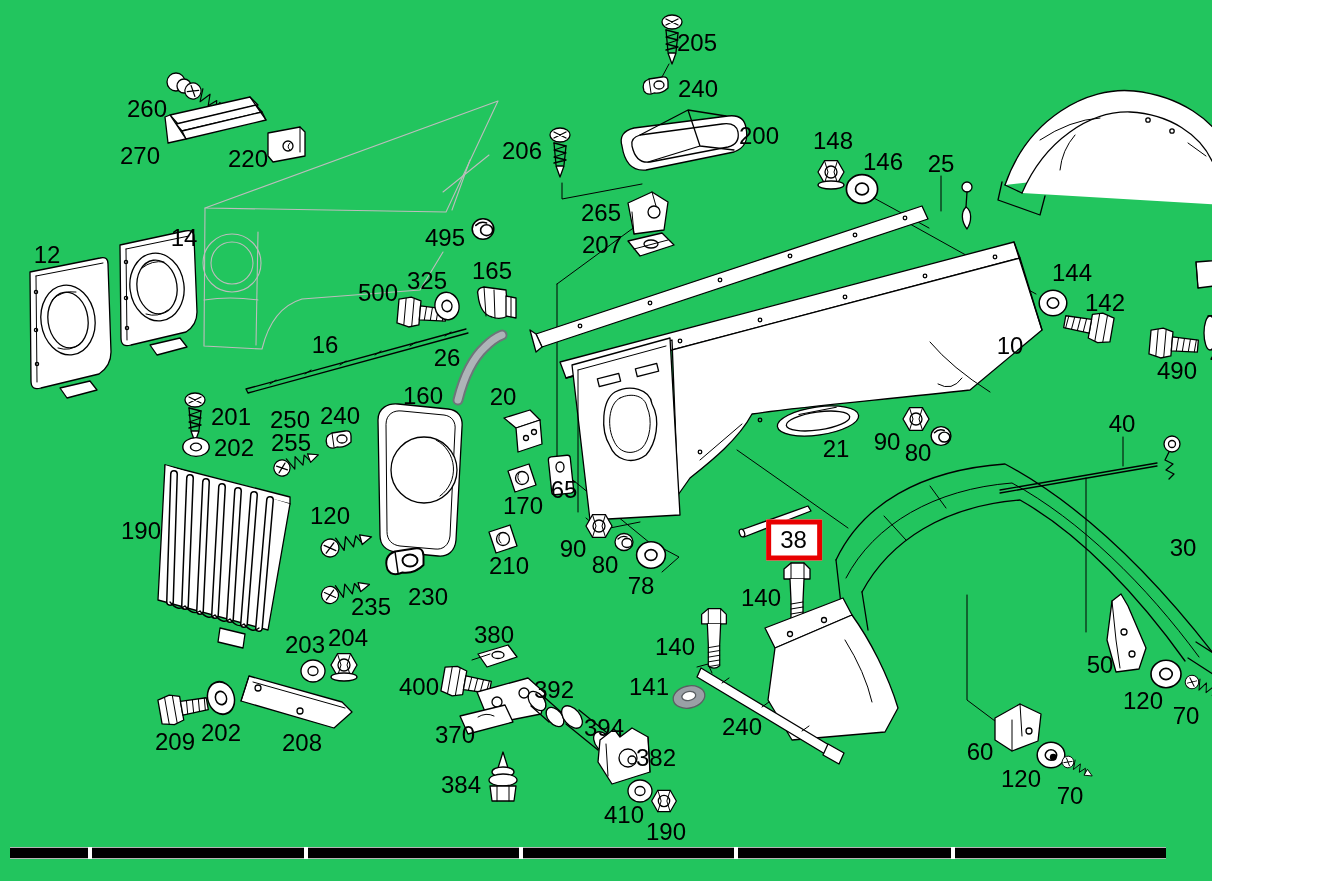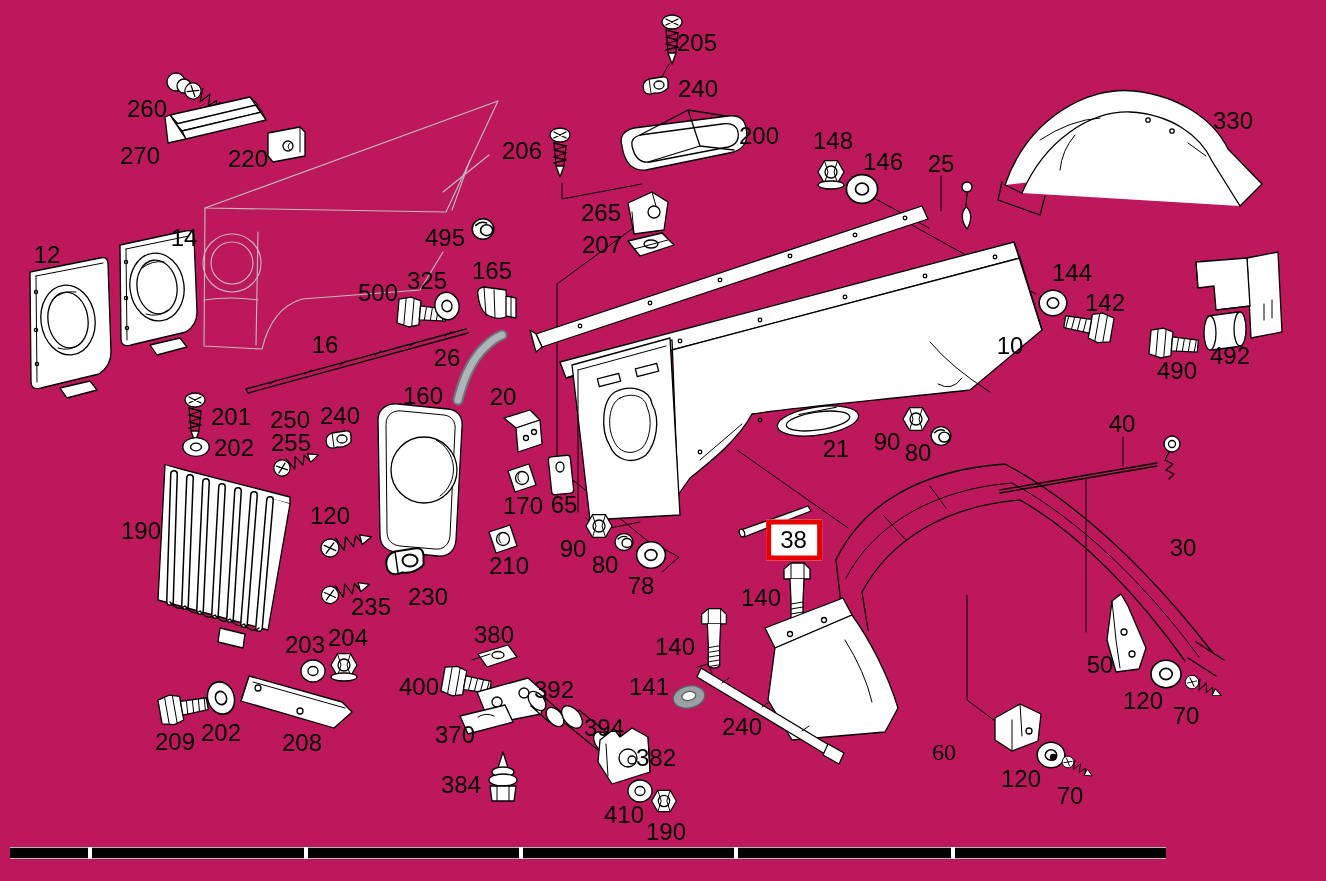--- a/index.html
+++ b/index.html
@@ -1,16 +1,16 @@
 <!DOCTYPE html>
 <html><head>
 <meta charset="utf-8">
 <style>
   html,body{margin:0;padding:0;background:#fff;}
-  #stage{position:relative;width:1326px;height:881px;background:#be185d;overflow:hidden;
+  #stage{position:relative;width:1212px;height:881px;background:#22c55e;overflow:hidden;
          font-family:"Liberation Sans","DejaVu Sans",sans-serif;}
   #artwork{position:absolute;left:0;top:0;}
   #labels{position:absolute;left:0;top:0;width:100%;height:100%;}
   .part-label{position:absolute;transform:translate(-50%,-50%);font-size:24px;color:#000;
               line-height:1;white-space:nowrap;cursor:default;}
   .part-label.hl{border:5px solid #e80000;padding:3px 10px 4px 9px;background:#fff;}
   #scale-bar{position:absolute;background:#000;border-top:1px solid #b5b5b5;border-bottom:1px solid #b5b5b5;}
   .bar-gap{position:absolute;top:-1px;bottom:-1px;width:4px;background:#fff;}
   svg{stroke:#000;stroke-width:1.3;fill:none;stroke-linecap:round;stroke-linejoin:round;}
   .ghost{stroke:#bdbdbd;stroke-width:1.1;}
@@ -510,21 +510,21 @@
       <div class="part-label" style="left: 234px; top: 448px;">202</div>
       <div class="part-label" style="left: 290px; top: 420px;">250</div>
       <div class="part-label" style="left: 291px; top: 443px;">255</div>
       <div class="part-label" style="left: 340px; top: 416px;">240</div>
       <div class="part-label" style="left: 836px; top: 449px;">21</div>
       <div class="part-label" style="left: 887px; top: 442px;">90</div>
       <div class="part-label" style="left: 918px; top: 453px;">80</div>
       <div class="part-label" style="left: 1122px; top: 424px;">40</div>
       <div class="part-label" style="left: 141px; top: 531px;">190</div>
       <div class="part-label" style="left: 523px; top: 506px;">170</div>
-      <div class="part-label" style="left: 564px; top: 505px;">65</div>
+      <div class="part-label" style="left: 564px; top: 490px;">65</div>
       <div class="part-label" style="left: 330px; top: 516px;">120</div>
       <div class="part-label" style="left: 573px; top: 549px;">90</div>
       <div class="part-label" style="left: 605px; top: 565px;">80</div>
       <div class="part-label" style="left: 641px; top: 586px;">78</div>
       <div class="part-label hl" style="left: 794px; top: 540px; border-color: rgb(232, 0, 0);">38</div>
       <div class="part-label" style="left: 1183px; top: 548px;">30</div>
       <div class="part-label" style="left: 509px; top: 566px;">210</div>
       <div class="part-label" style="left: 371px; top: 607px;">235</div>
       <div class="part-label" style="left: 428px; top: 597px;">230</div>
       <div class="part-label" style="left: 761px; top: 598px;">140</div>
@@ -537,21 +537,21 @@
       <div class="part-label" style="left: 604px; top: 712px; margin-top: 16px;">394</div>
       <div class="part-label" style="left: 649px; top: 687px;">141</div>
       <div class="part-label" style="left: 675px; top: 647px;">140</div>
       <div class="part-label" style="left: 1143px; top: 701px;">120</div>
       <div class="part-label" style="left: 1186px; top: 716px;">70</div>
       <div class="part-label" style="left: 175px; top: 742px;">209</div>
       <div class="part-label" style="left: 221px; top: 733px;">202</div>
       <div class="part-label" style="left: 302px; top: 743px;">208</div>
       <div class="part-label" style="left: 455px; top: 735px;">370</div>
       <div class="part-label" style="left: 742px; top: 727px;">240</div>
-      <div class="part-label" style="left: 944px; top: 752px; font-family: Liberation Serif, serif;">60</div>
+      <div class="part-label" style="left: 980px; top: 752px;">60</div>
       <div class="part-label" style="left: 1021px; top: 779px;">120</div>
       <div class="part-label" style="left: 1070px; top: 796px;">70</div>
       <div class="part-label" style="left: 461px; top: 785px;">384</div>
       <div class="part-label" style="left: 656px; top: 758px;">382</div>
       <div class="part-label" style="left: 624px; top: 815px;">410</div>
       <div class="part-label" style="left: 666px; top: 832px;">190</div>
     </div>
 
 <div id="scale-bar" style="left: 10px; top: 847px; width: 1156px; height: 10px;">
       <div class="bar-gap" style="left: 78px;"></div>

